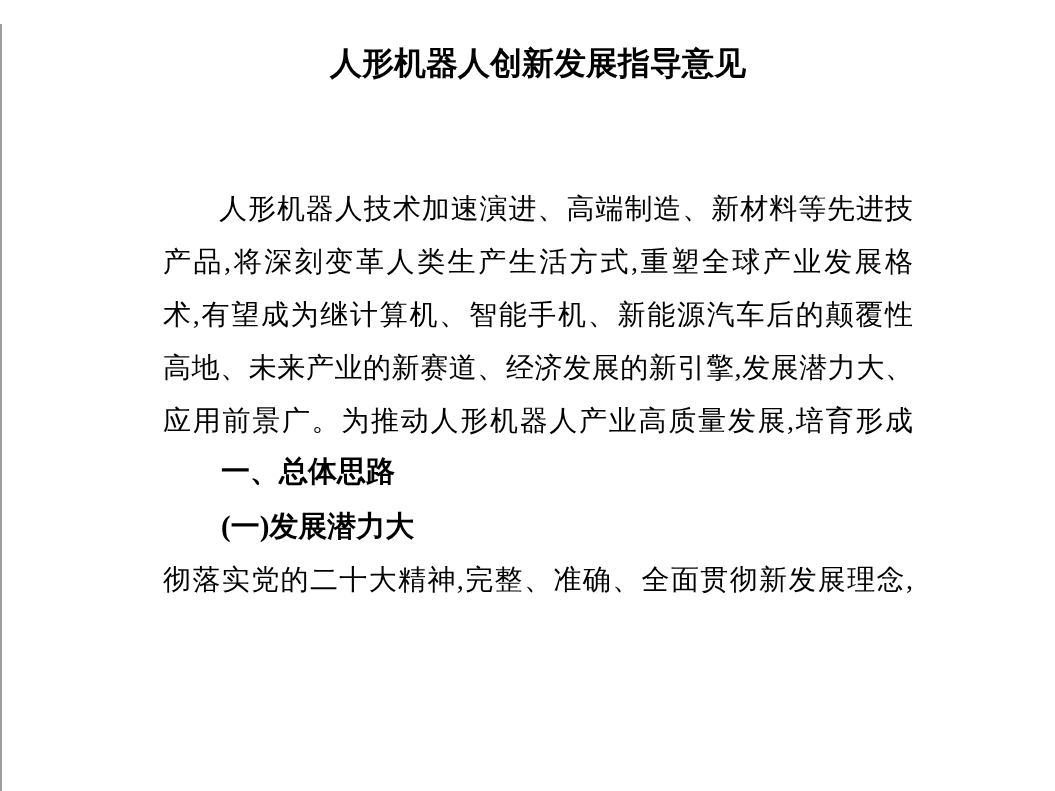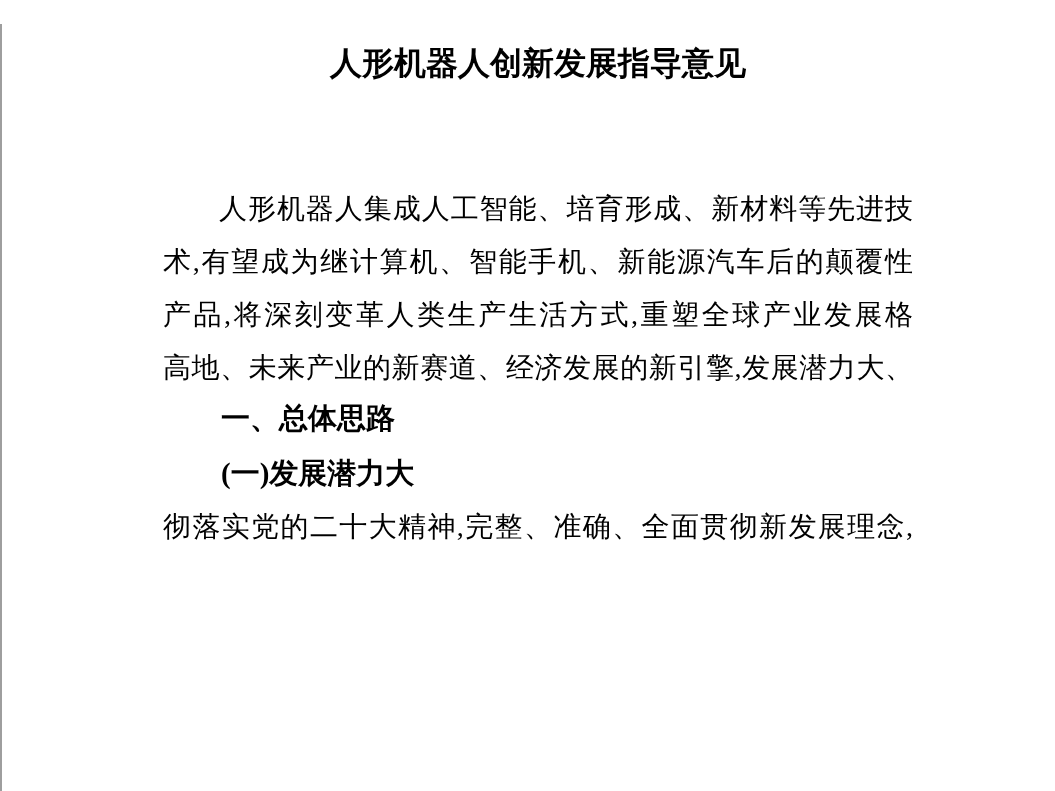--- a/index.html
+++ b/index.html
@@ -77,24 +77,25 @@
 <body>
 
 <div class="page">
   <div class="page-edge-left"></div>
 
   <div class="content">
 
     <div class="doc-title">人形机器人创新发展指导意见</div>
 
     <div class="para para-first">
-      <div class="line justify indent">人形机器人集成人工智能、培育形成、新材料等先进技</div>
+      <div class="line justify indent">人形机器人技术加速演进、高端制造、新材料等先进技</div>
+      <div class="line justify">产品,将深刻变革人类生产生活方式,重塑全球产业发展格</div>
       <div class="line justify">术,有望成为继计算机、智能手机、新能源汽车后的颠覆性</div>
-      <div class="line justify">产品,将深刻变革人类生产生活方式,重塑全球产业发展格</div>
       <div class="line justify">高地、未来产业的新赛道、经济发展的新引擎,发展潜力大、</div>
+      <div class="line justify">应用前景广。为推动人形机器人产业高质量发展,培育形成</div>
     </div>
 
     <div class="heading-1">一、总体思路</div>
 
     <div class="heading-2">(一)发展潜力大</div>
 
     <div class="para">
       <div class="line justify">彻落实党的二十大精神,完整、准确、全面贯彻新发展理念,</div>
     </div>
 

